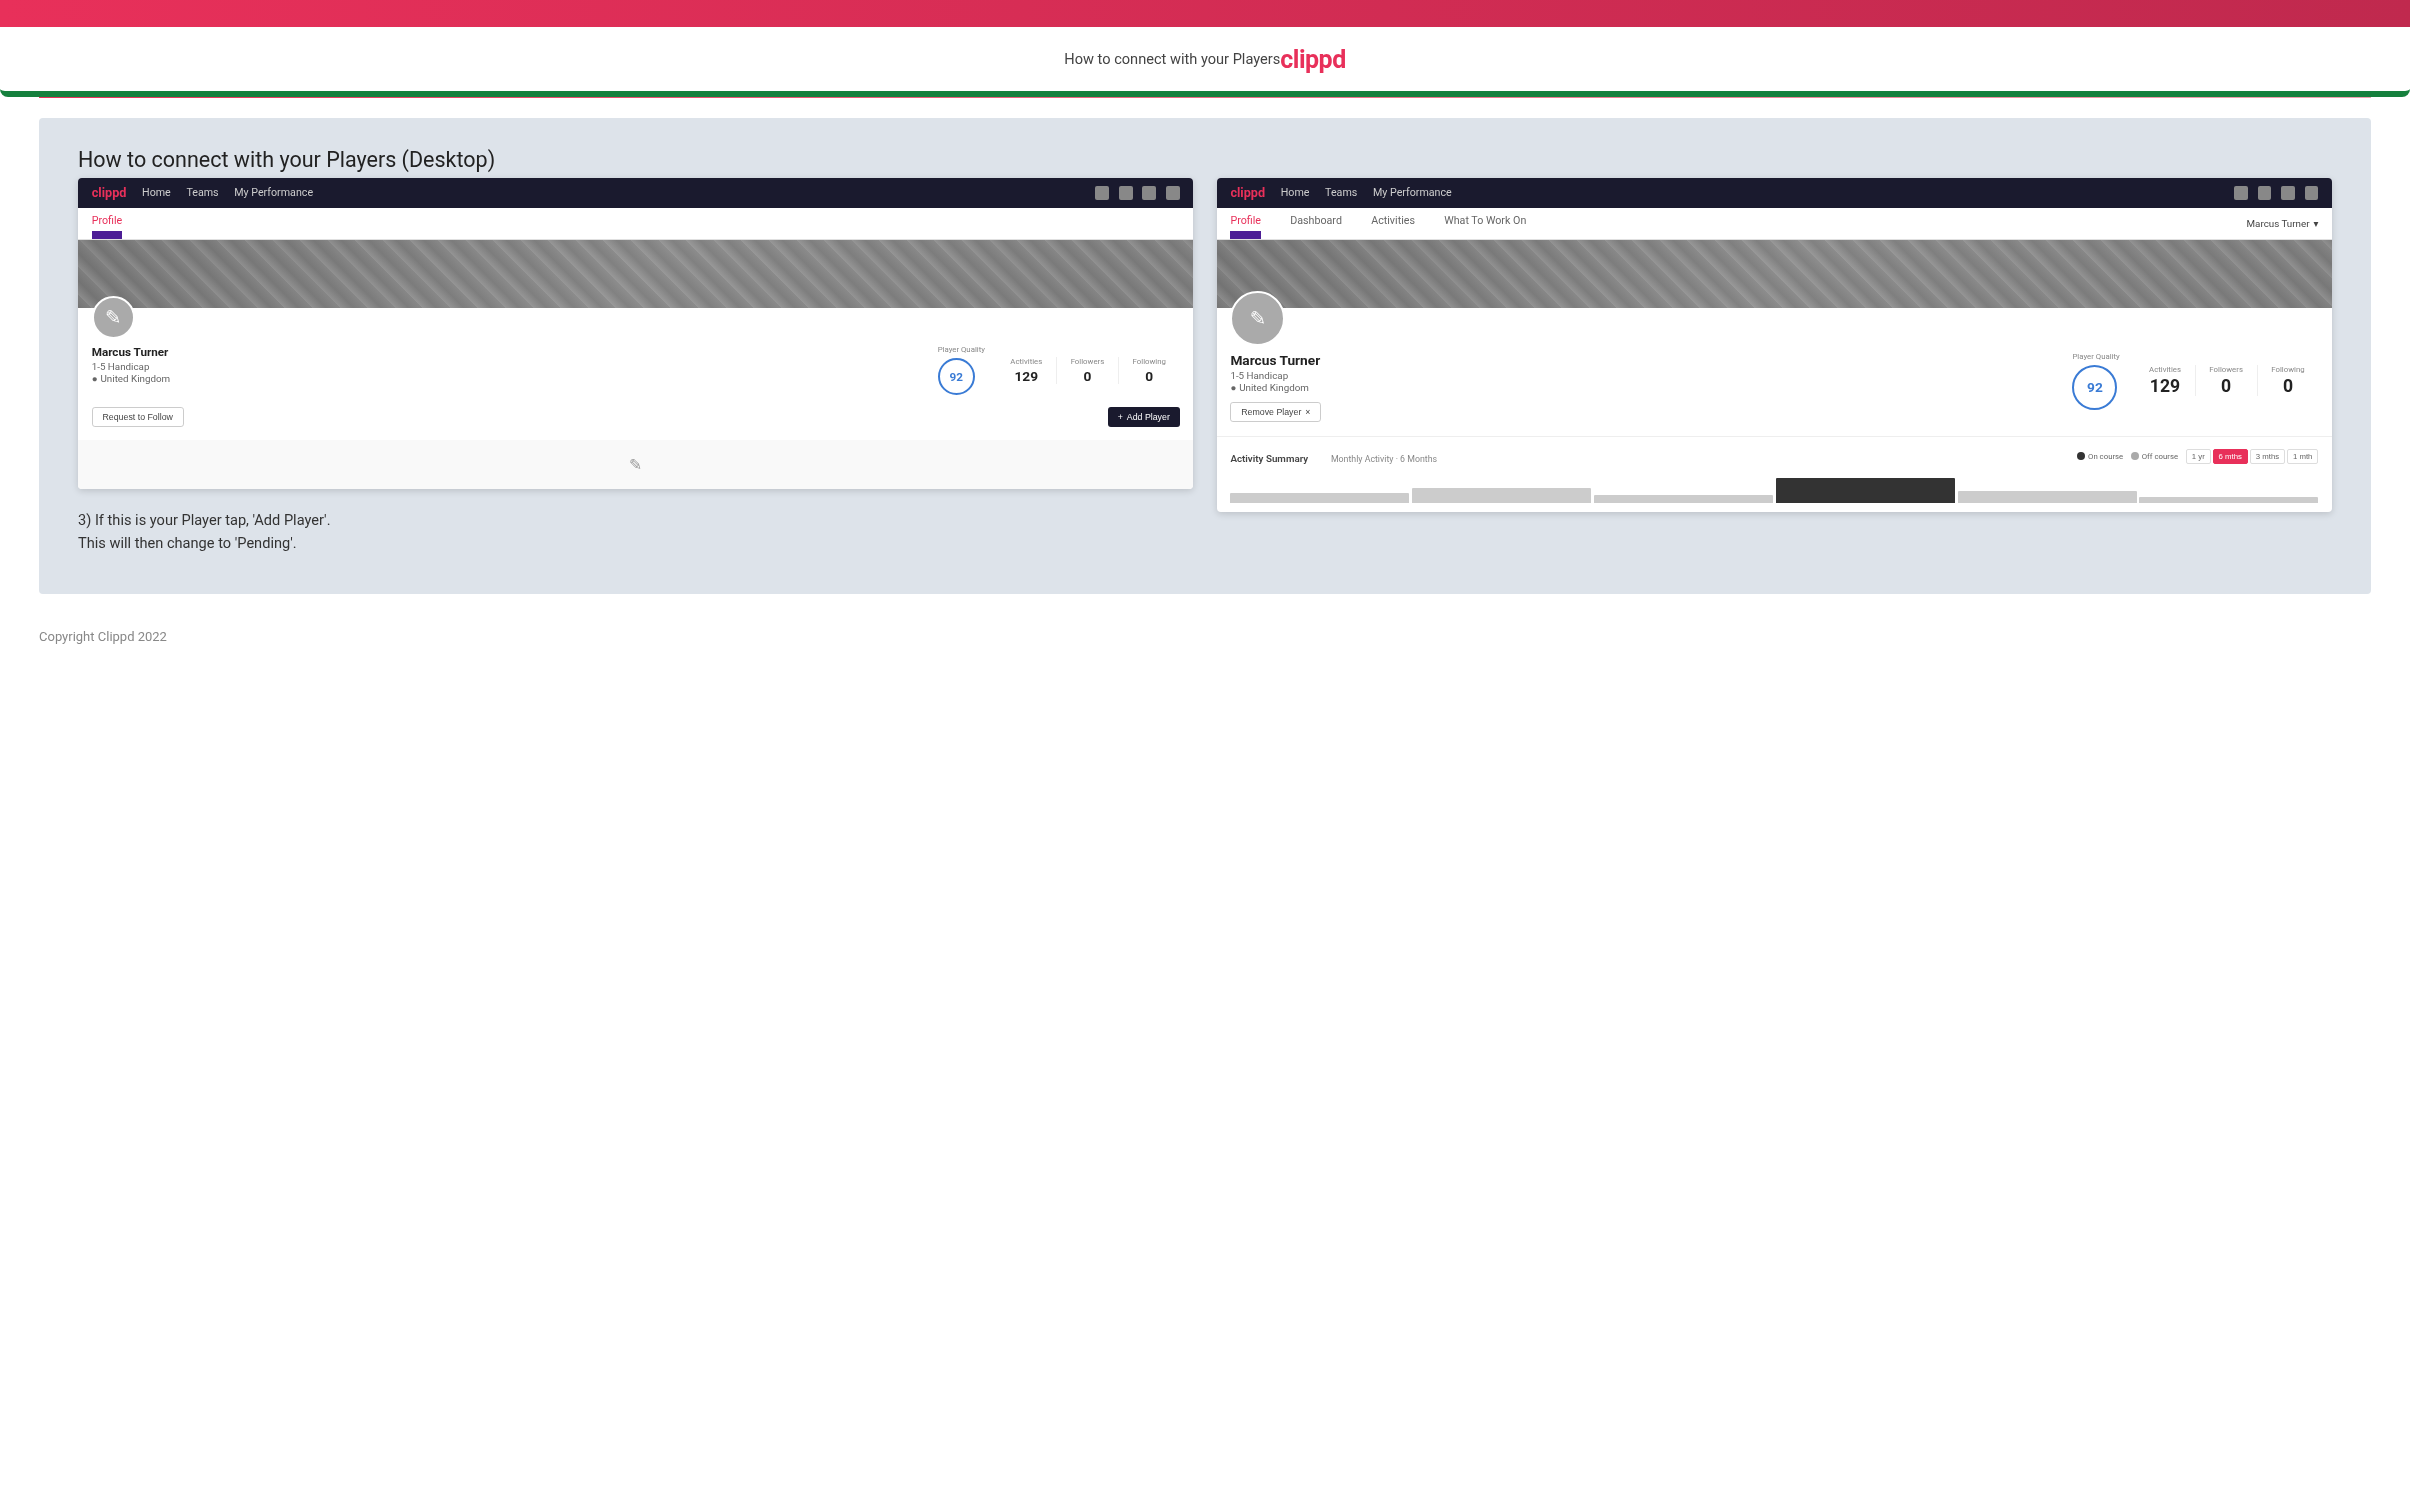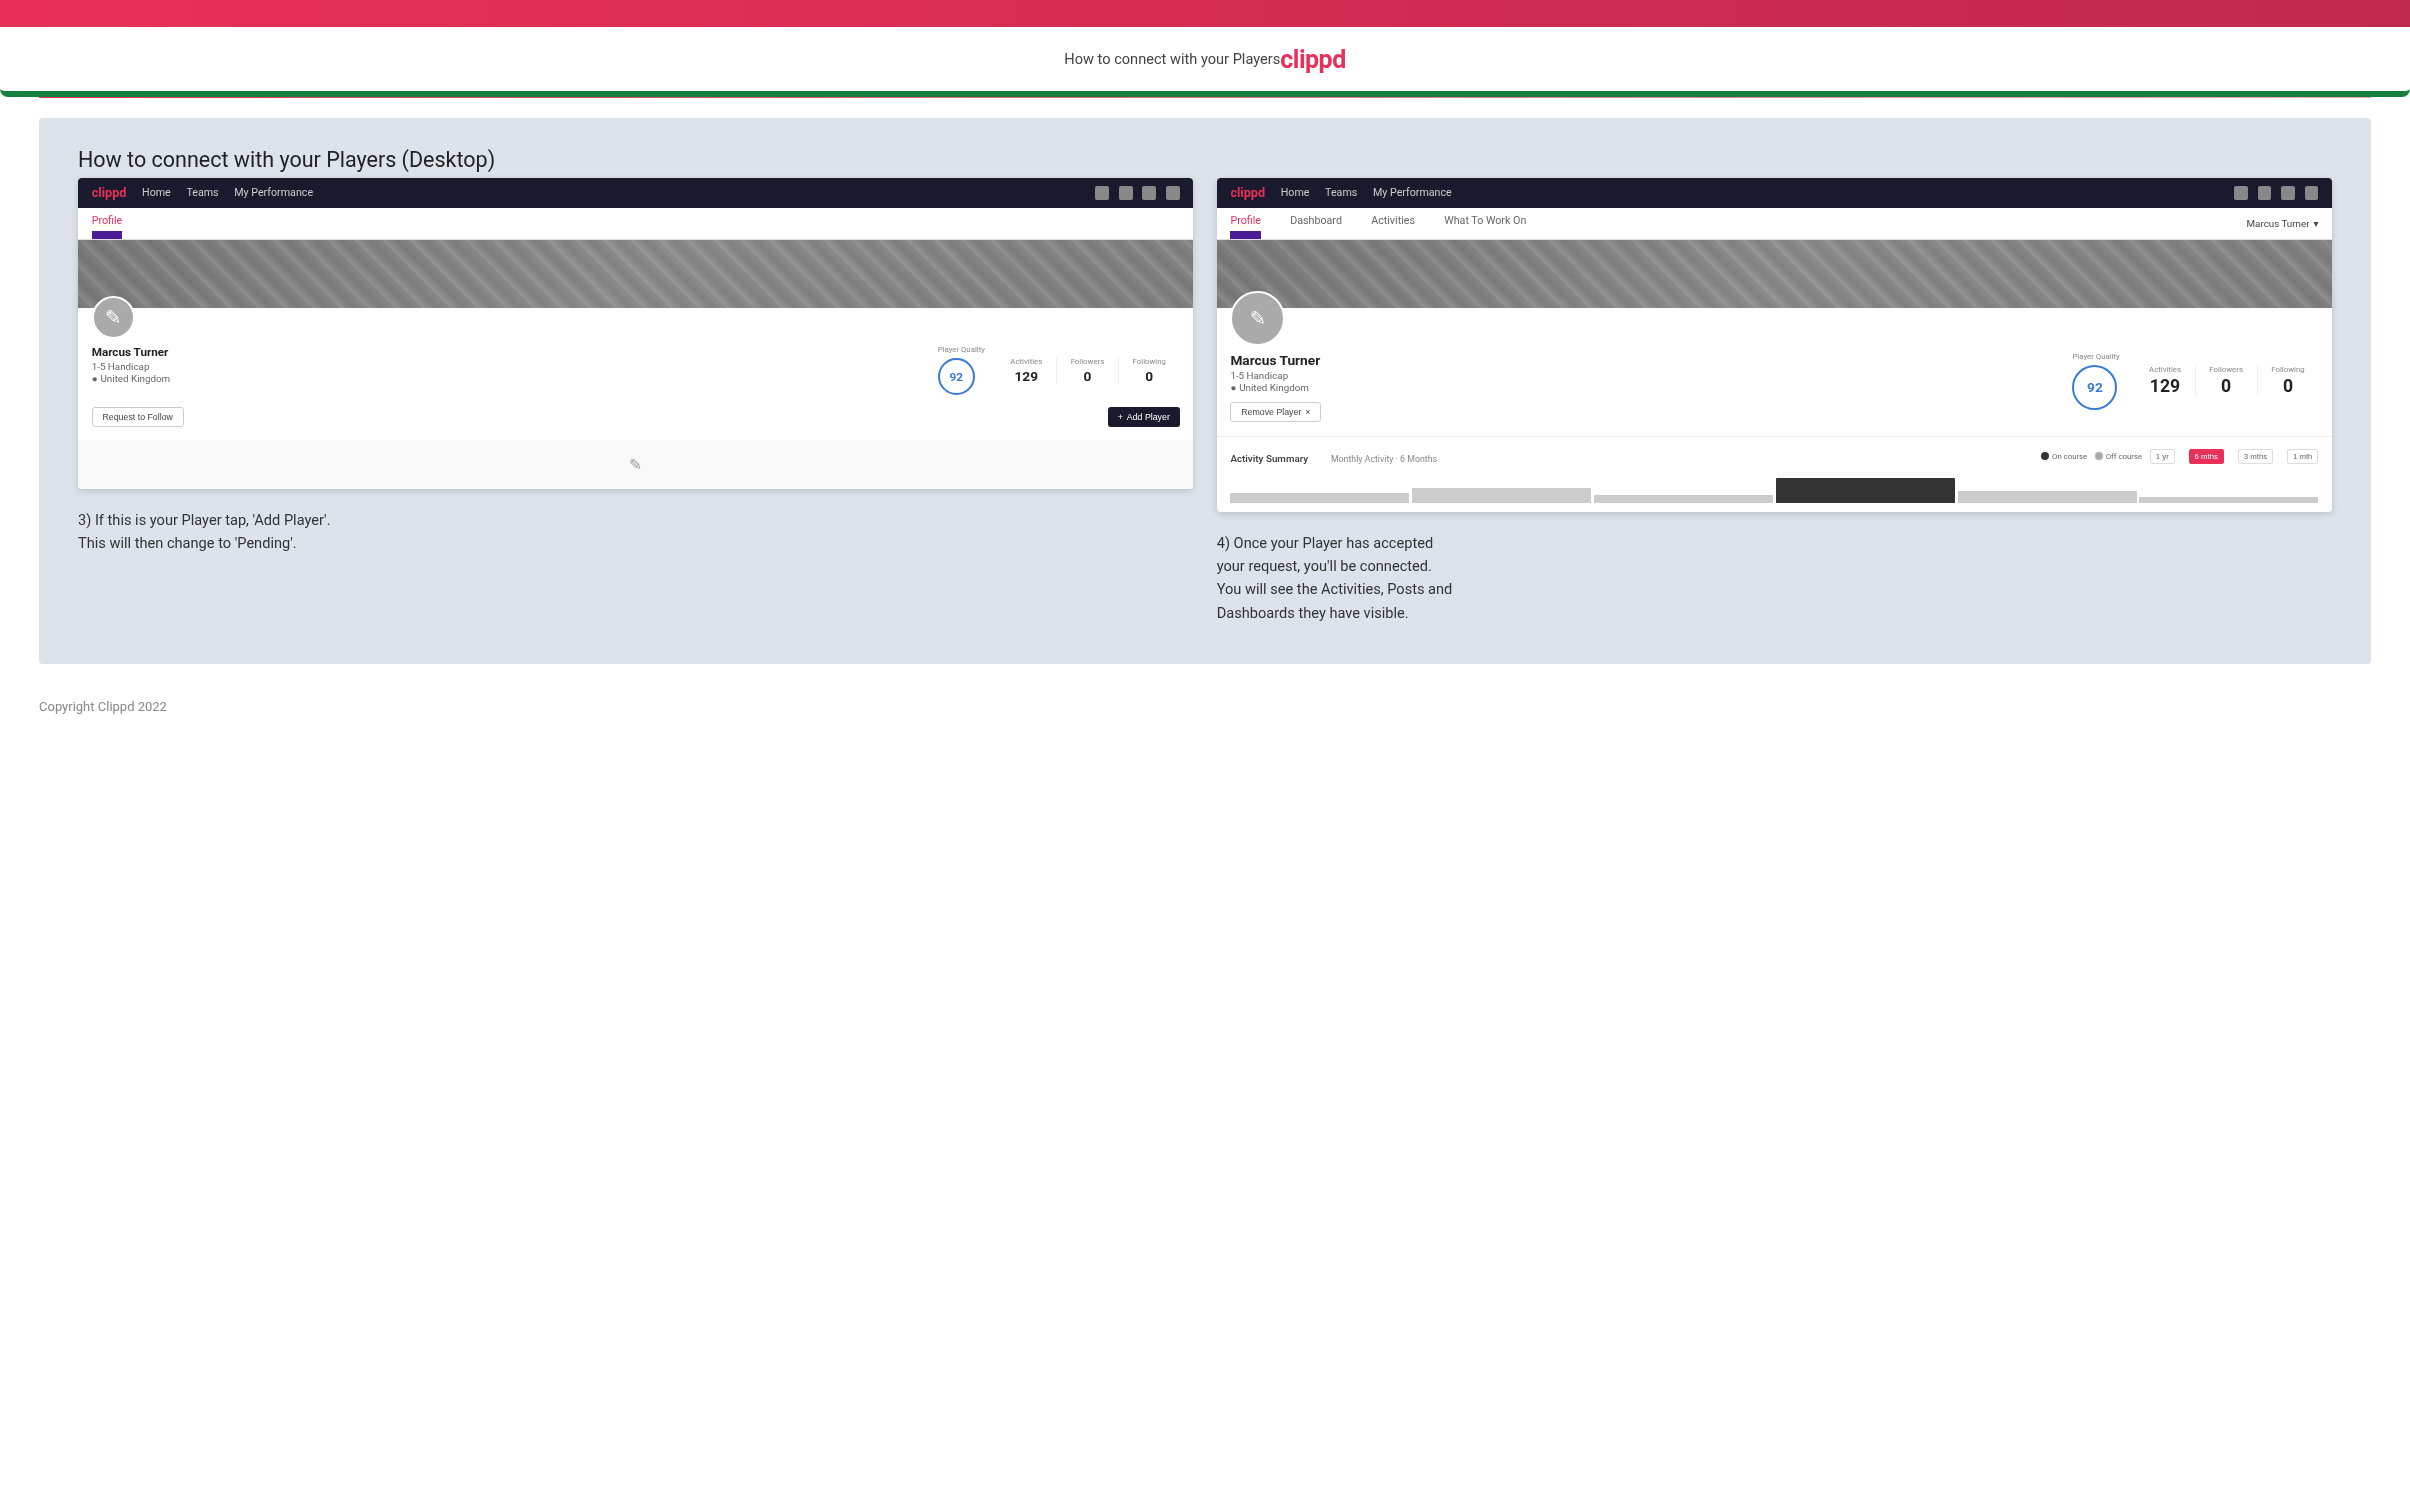--- a/index.html
+++ b/index.html
@@ -292,21 +292,21 @@
       font-size: 7.8px;
       color: #666;
     }
     .legend-dot {
       width: 7.8px;
       height: 7.8px;
       border-radius: 50%;
     }
     .time-btns {
       display: flex;
-      gap: 14px;
+      gap: 2px;
     }
     .time-btn {
       font-size: 7.8px;
       padding: 2px 4.9px;
       border: 1px solid #ddd;
       background: #fff;
       color: #666;
       border-radius: 2px;
     }
     .time-btn.active {
@@ -540,23 +540,20 @@
             <div class="chart-bar" style="height:9.8px;"></div>
             <div class="chart-bar" style="height:14.6px;"></div>
             <div class="chart-bar" style="height:7.8px;"></div>
             <div class="chart-bar dark" style="height:24.4px;"></div>
             <div class="chart-bar" style="height:11.7px;"></div>
             <div class="chart-bar" style="height:5.9px;"></div>
           </div>
         </div>
       </div>
 
-      <div class="description-text">
-        <span>4) Once your Player has accepted<br>your request, you'll be connected.<br>You will see the Activities, Posts and<br>Dashboards they have visible.</span>
-      </div>
     </div>
 
   </div>
 </div>
 
 <div class="footer">
   <span>Copyright Clippd 2022</span>
 </div>
 
 

